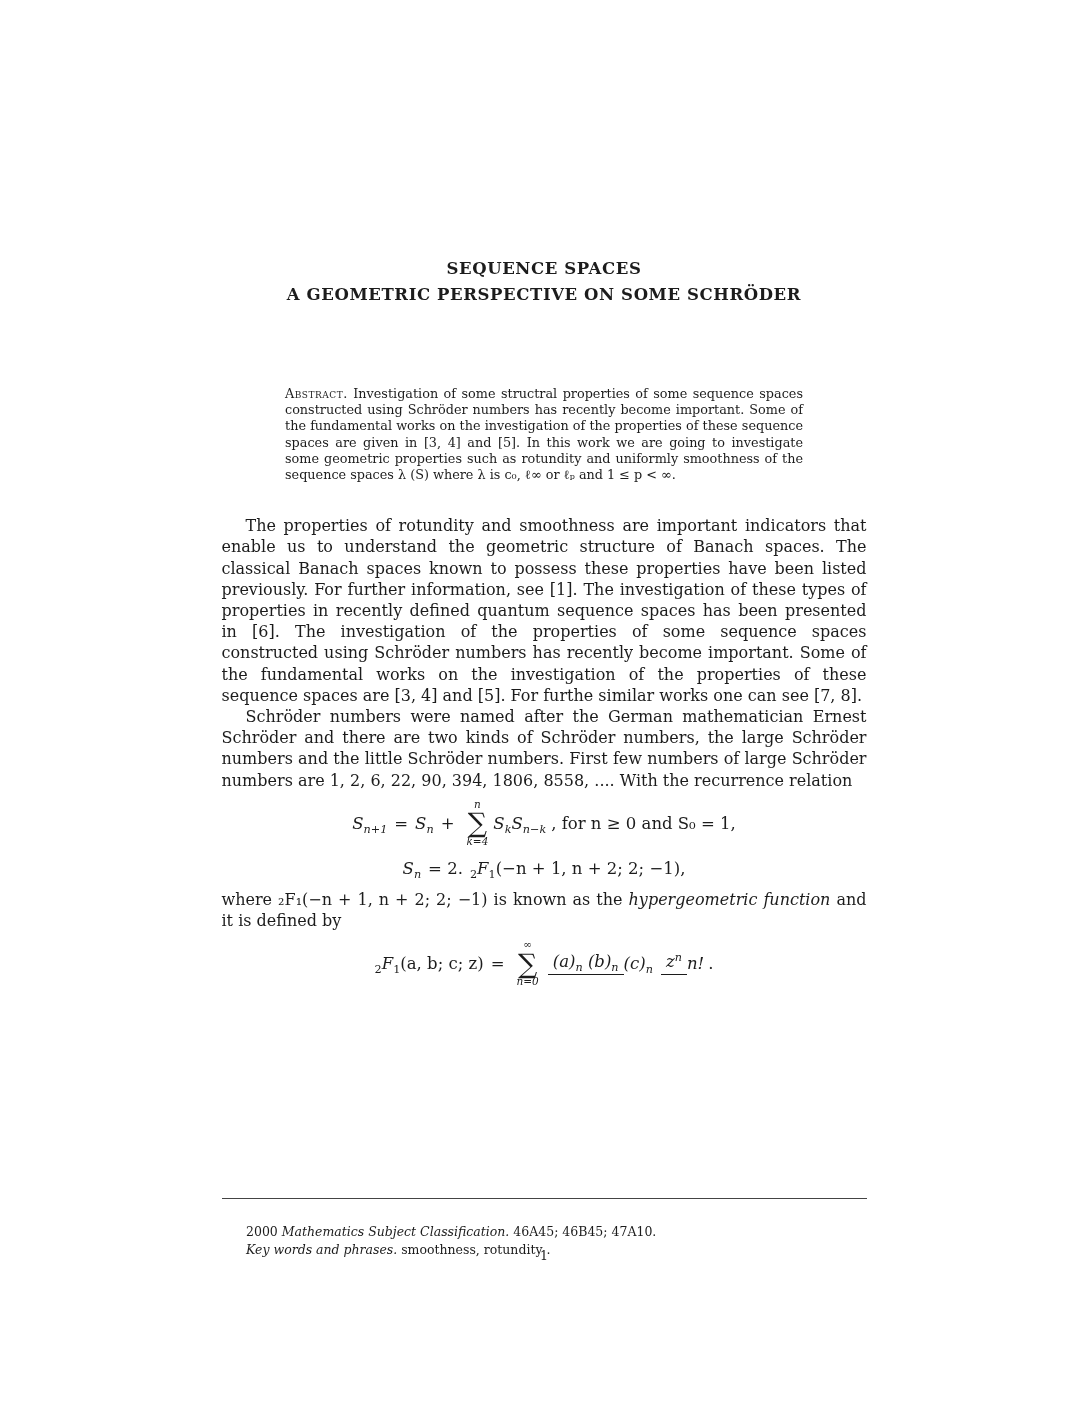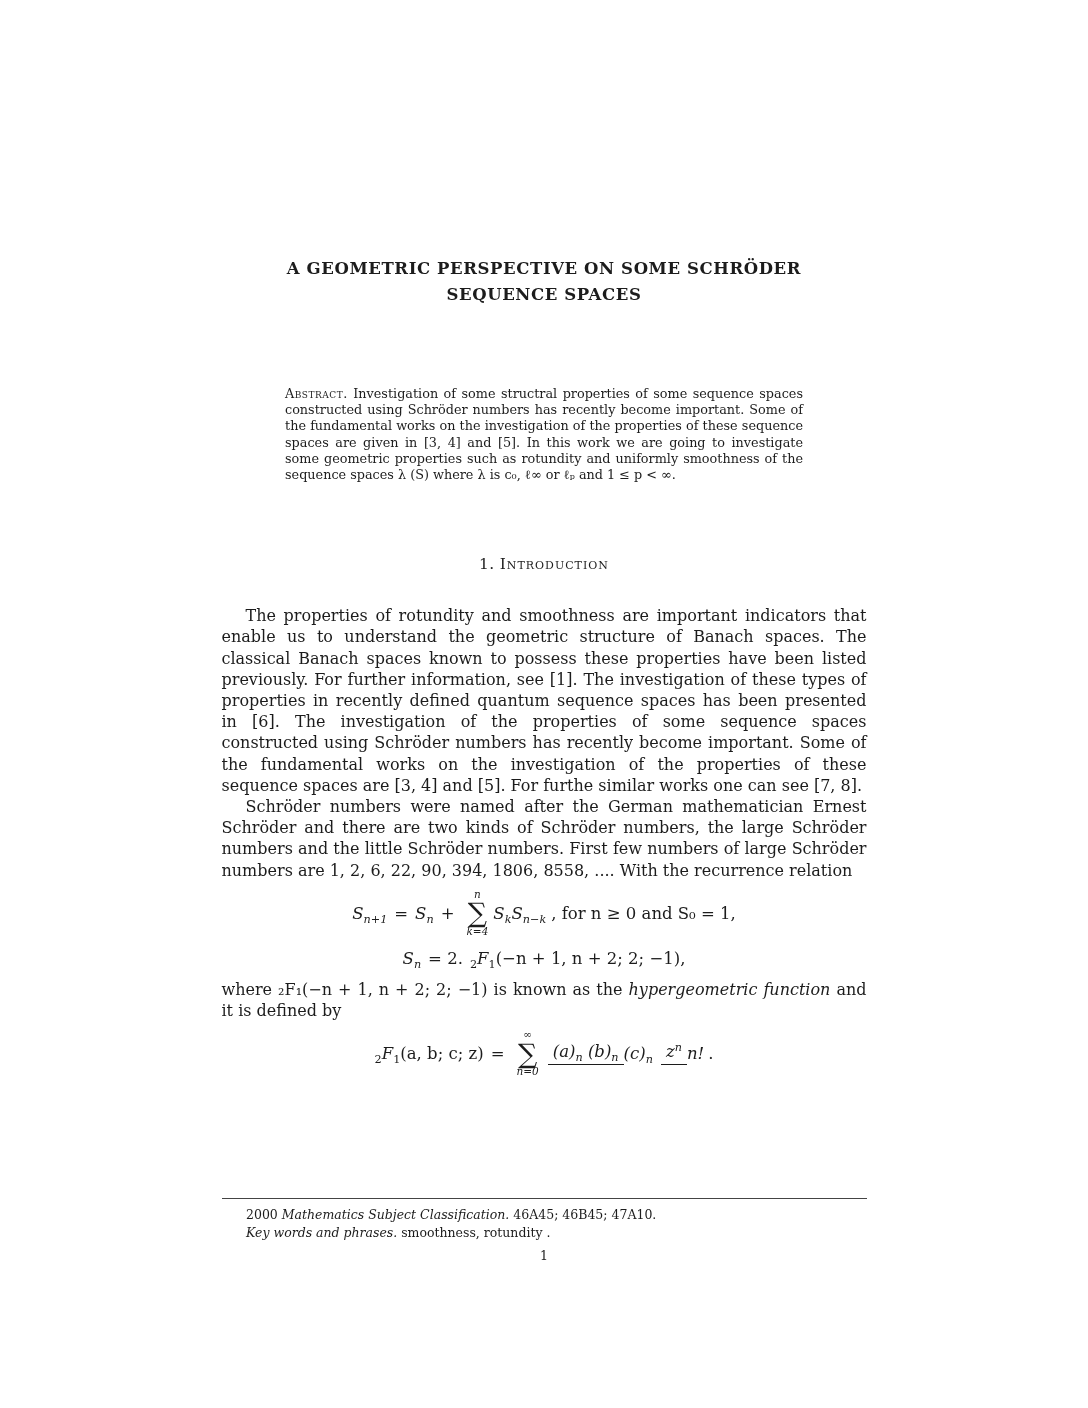--- a/index.html
+++ b/index.html
@@ -84,53 +84,49 @@
     vertical-align: middle;
   }
   .frac .num { padding: 0 5px 1px 5px; border-bottom: 1.2px solid #1c1c1c; line-height: 1.25; }
   .frac .den { padding-top: 1px; line-height: 1.25; }
   .footnotes {
     position: absolute;
     top: 1198px;
     left: 222px;
     width: 645px;
     border-top: 1px solid #444;
-    padding-top: 7px;
+    padding-top: 24px;
     font-size: 12.5px;
     line-height: 17.5px;
   }
   .footnote-line { padding-left: 24px; }
   .page-number {
     position: absolute;
     top: 1248px;
     left: 0;
     width: 100%;
     text-align: center;
     font-size: 12.5px;
   }
 </style>
 </head>
 <body>
 
 <div class="page">
   <div class="column">
 
     <div class="title">
+      <div>SEQUENCE SPACES</div>
       <div>A GEOMETRIC PERSPECTIVE ON SOME SCHRÖDER</div>
-      <div>SEQUENCE SPACES</div>
     </div>
 
     <div class="abstract">
       <span class="abstract-label">Abstract.</span><span> Investigation of some structral properties of some sequence spaces constructed using Schröder numbers has recently become important. Some of the fundamental works on the investigation of the properties of these sequence spaces are given in [3, 4] and [5]. In this work we are going to investigate some geometric properties such as rotundity and uniformly smoothness of the sequence spaces λ (S) where λ is c₀, ℓ∞ or ℓₚ and 1 ≤ p &lt; ∞.</span>
     </div>
 
-    <div class="section-heading">
-      <span>1.</span>
-      <span class="smallcaps">Introduction</span>
-    </div>
 
     <div class="body-text">
 
       <p class="para indent">The properties of rotundity and smoothness are important indicators that enable us to understand the geometric structure of Banach spaces. The classical Banach spaces known to possess these properties have been listed previously. For further information, see [1]. The investigation of these types of properties in recently defined quantum sequence spaces has been presented in [6]. The investigation of the properties of some sequence spaces constructed using Schröder numbers has recently become important. Some of the fundamental works on the investigation of the properties of these sequence spaces are [3, 4] and [5]. For furthe similar works one can see [7, 8].</p>
 
       <p class="para indent">Schröder numbers were named after the German mathematician Ernest Schröder and there are two kinds of Schröder numbers, the large Schröder numbers and the little Schröder numbers. First few numbers of large Schröder numbers are 1, 2, 6, 22, 90, 394, 1806, 8558, .... With the recurrence relation</p>
 
       <div class="equation">
         <span><span class="mi">S</span><sub class="mi">n+1</sub></span>
         <span class="op">=</span>

